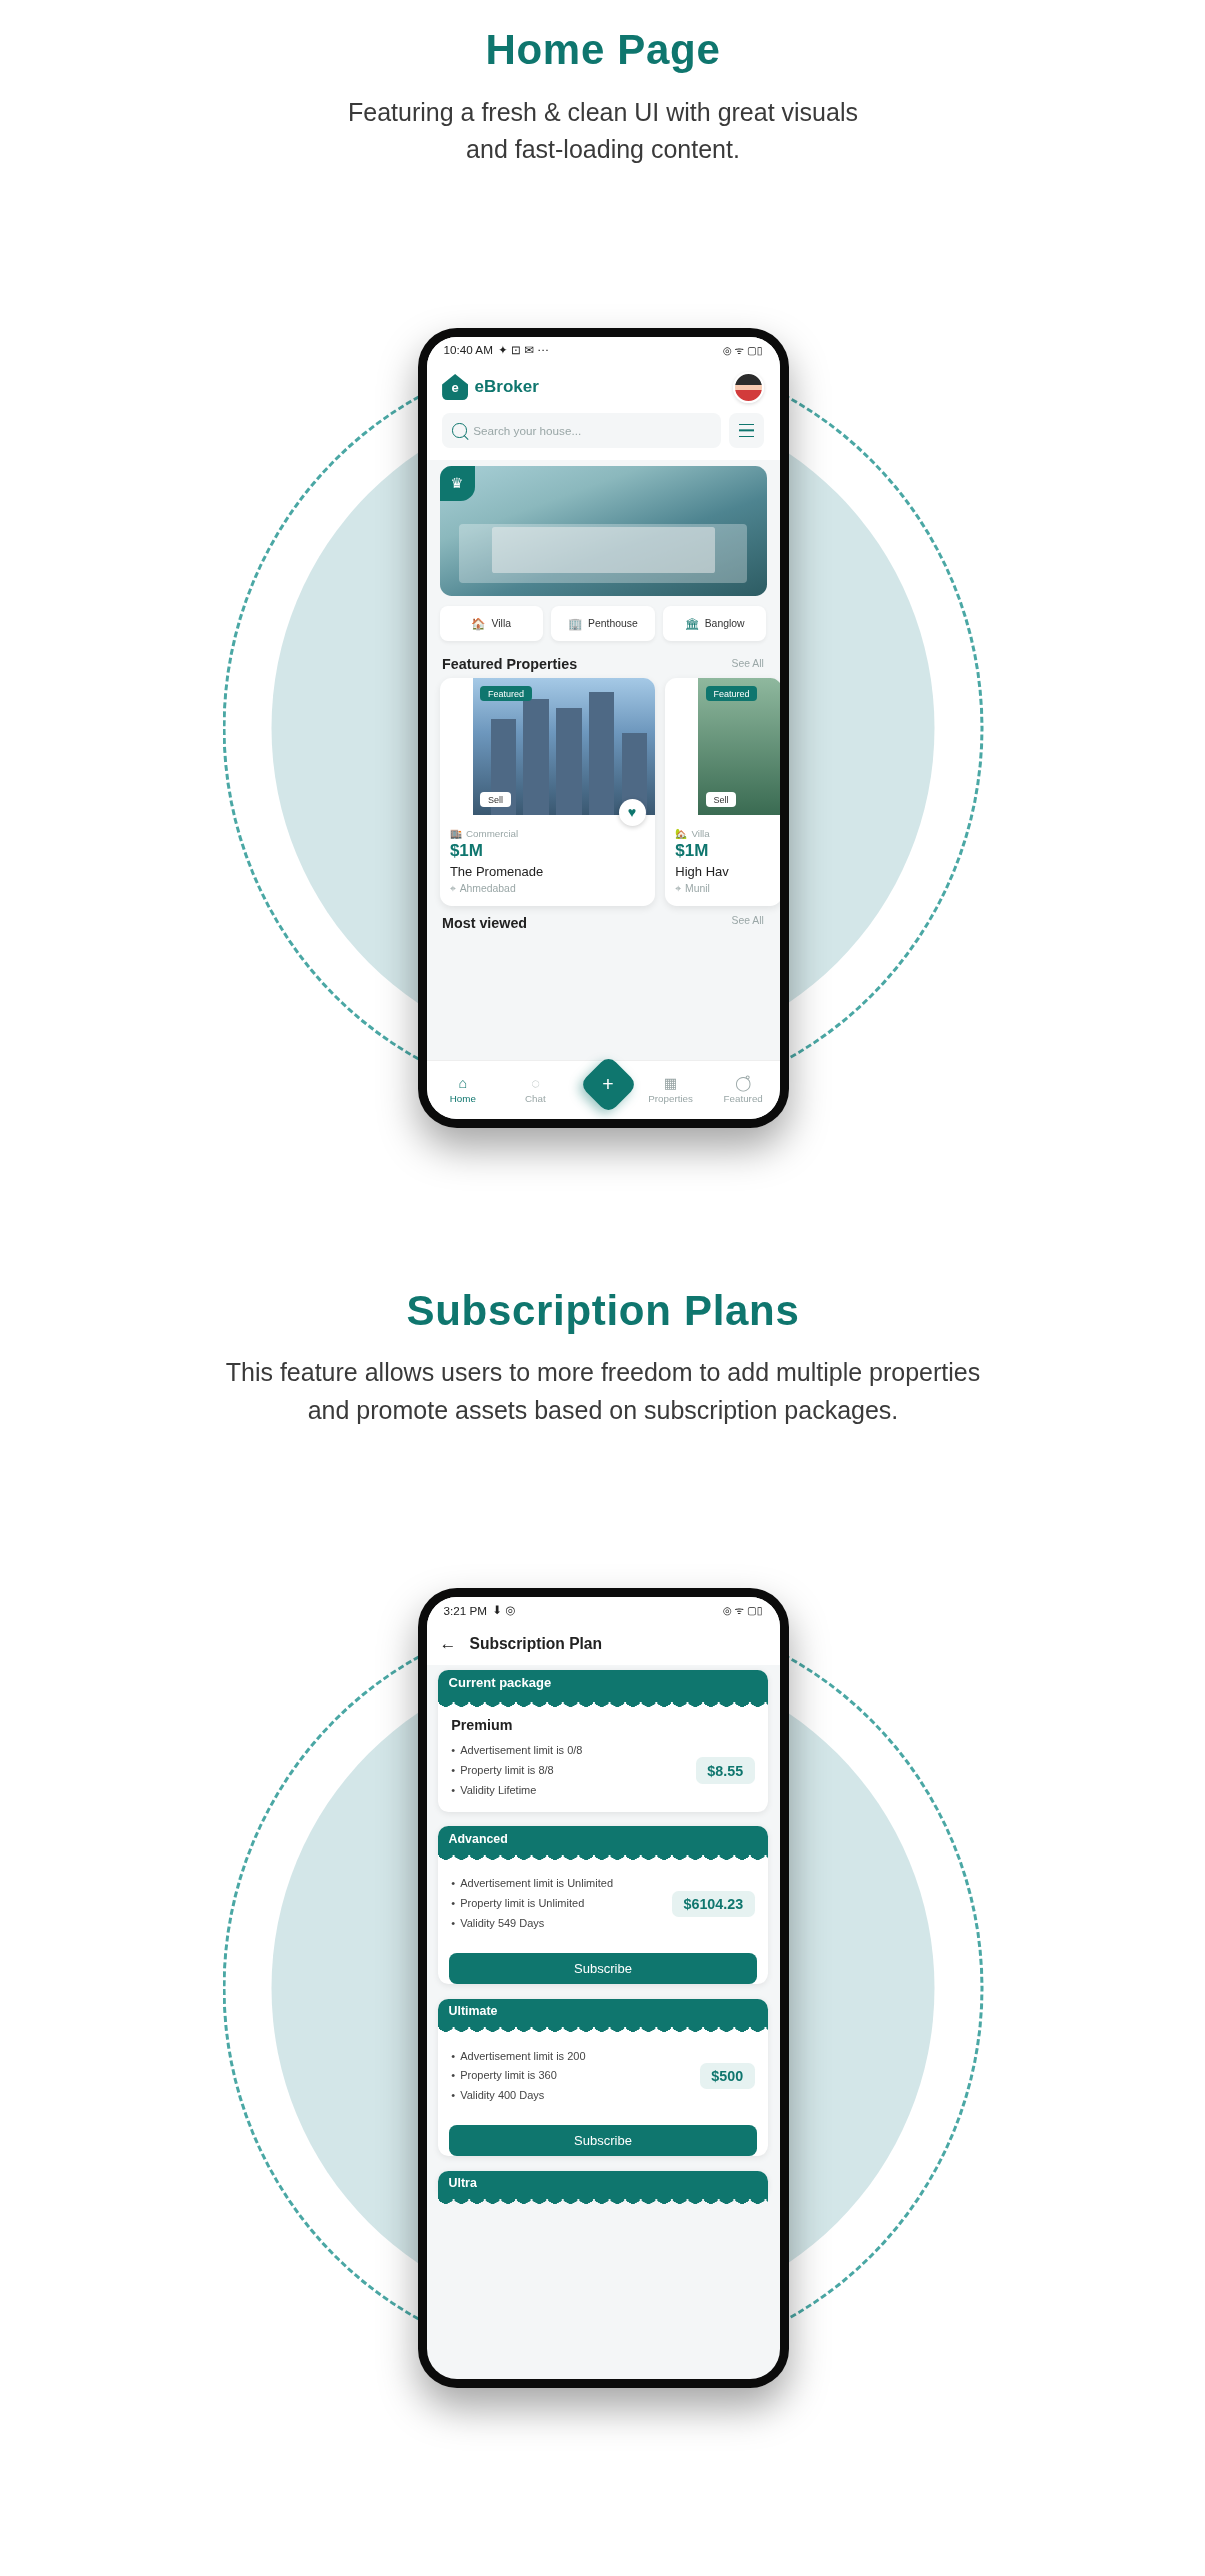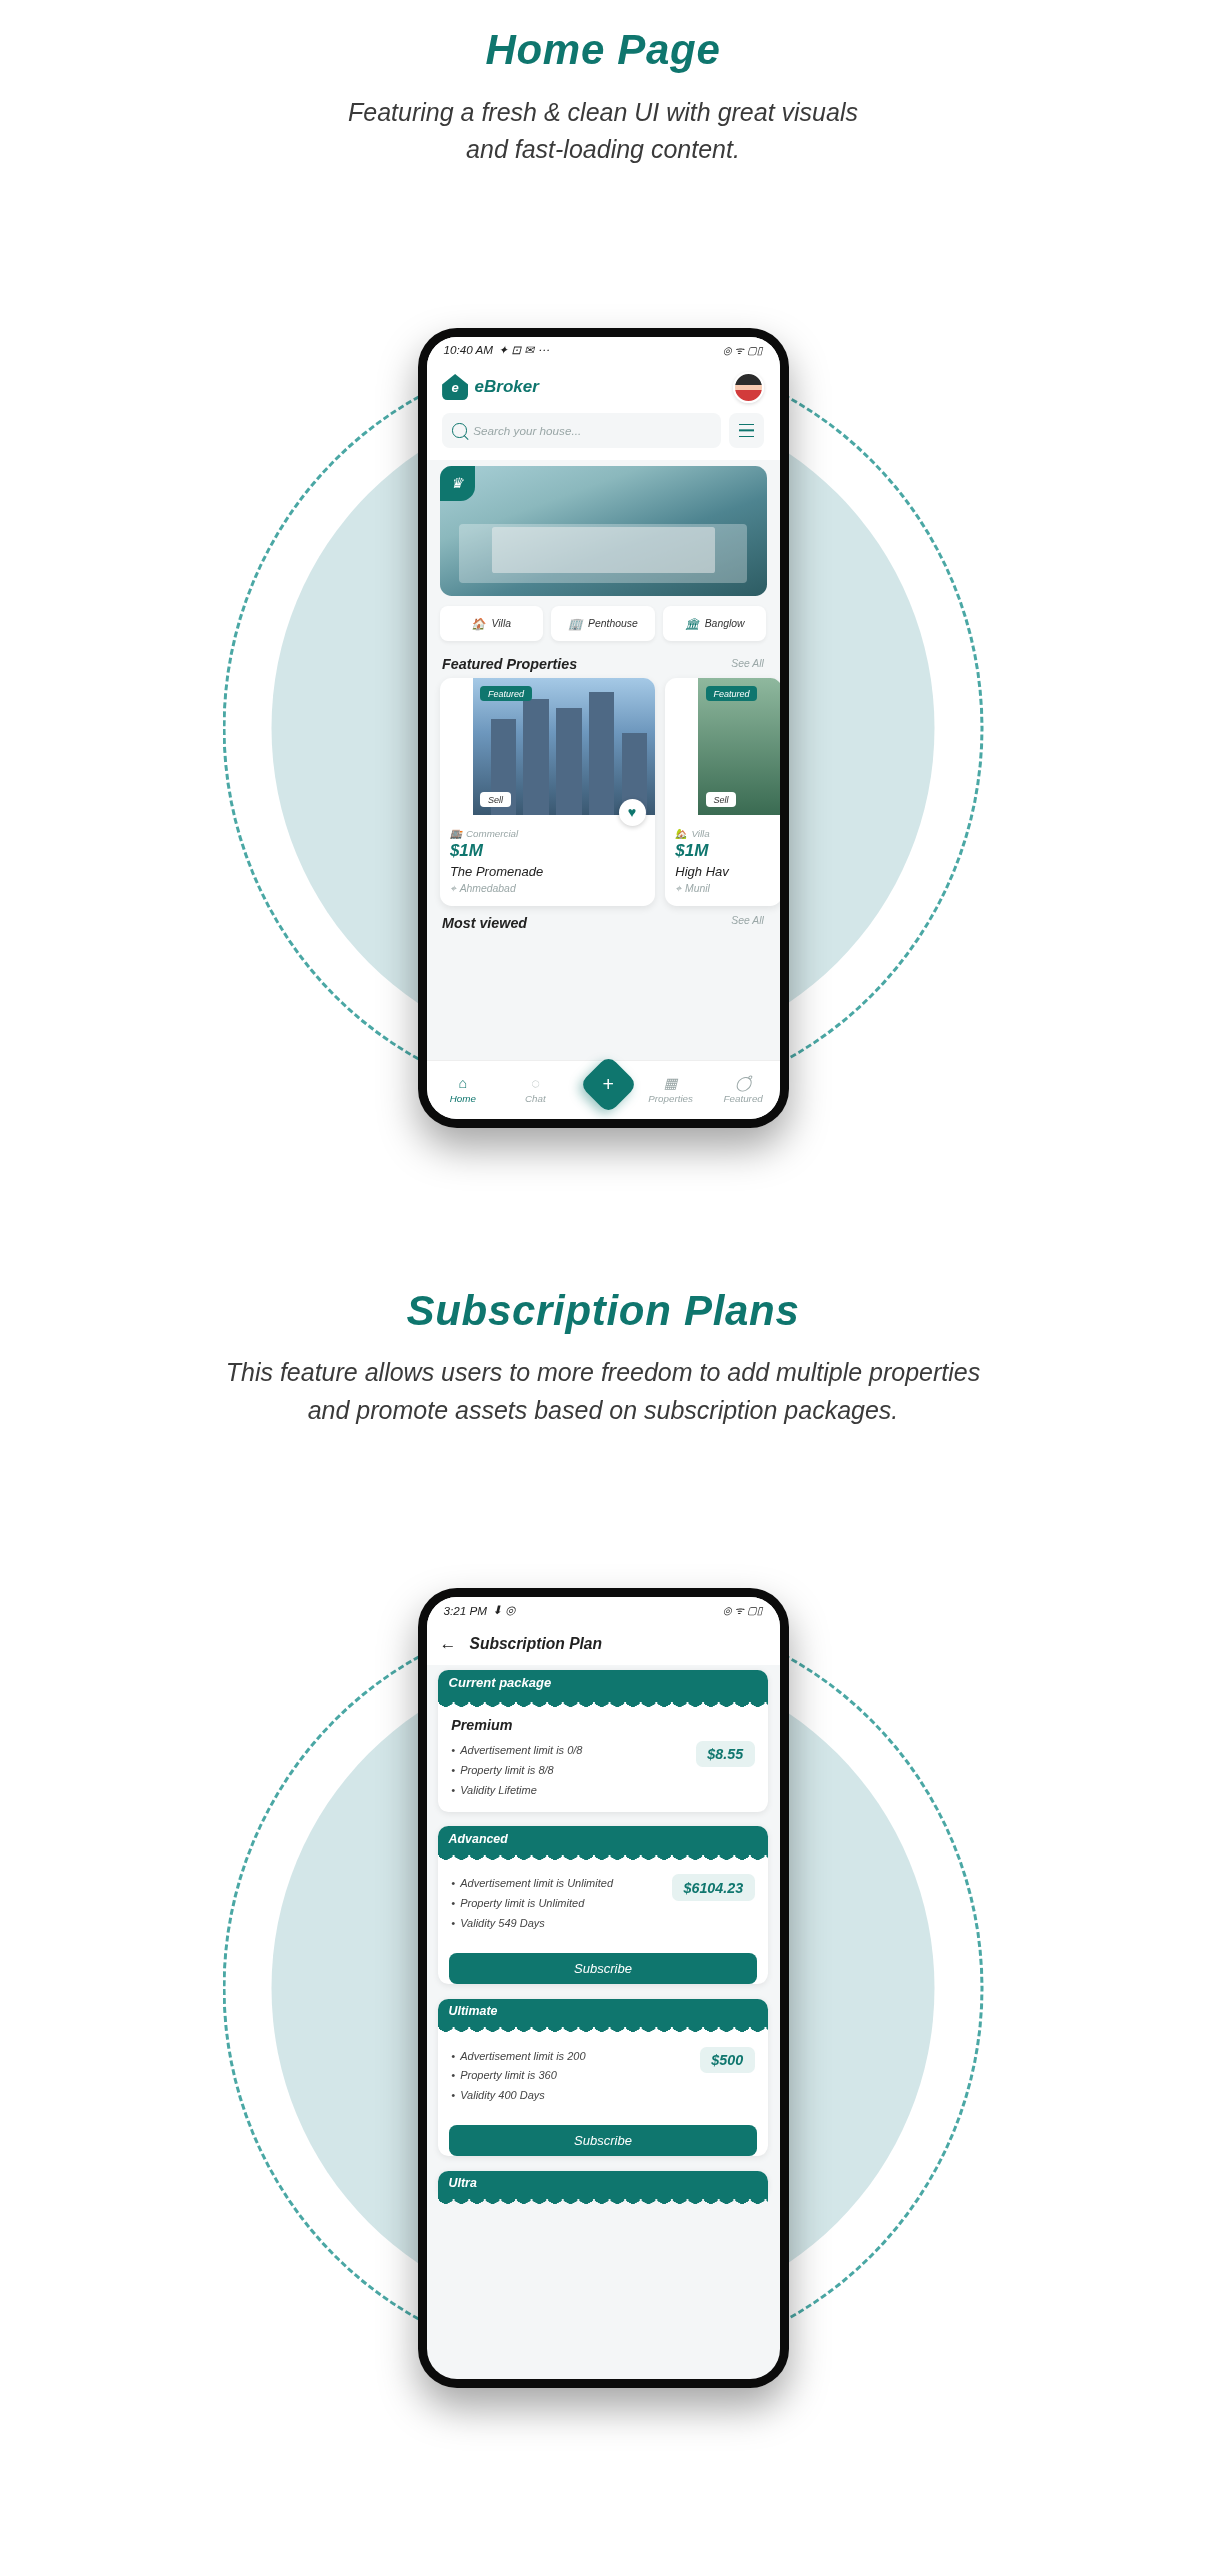--- a/index.html
+++ b/index.html
@@ -5,21 +5,20 @@
 * { box-sizing: border-box; margin: 0; padding: 0; }
 body {
   font-family: -apple-system, BlinkMacSystemFont, "Segoe UI", Arial, sans-serif;
   background: #fff;
   width: 1206px;
 }
 .section {
   width: 1206px;
   padding: 26px 0 78px;
   position: relative;
-  font-style: italic;
 }
 .sec-title {
   text-align: center;
   color: #0f766e;
   font-size: 42px;
   font-weight: 800;
   letter-spacing: 0.7px;
   margin-bottom: 19.5px;
 }
 .sec-desc {
@@ -321,21 +320,21 @@
 }
 .plan-top.small { height: 26px; font-size: 12.4px; }
 .wave {
   position:absolute; left:0; right:0; bottom:-8.5px; height:9px;
   background-image: radial-gradient(circle at 7.8px 0, #0f766e 7.8px, transparent 7.8px);
   background-size: 15.6px 9px;
   background-repeat: repeat-x;
 }
 .plan-body { padding: 18px 13px 11.7px; }
 .plan-name { font-size:14.3px; font-weight:600; color:#222; margin-bottom:7.8px; }
-.plan-row { display:flex; justify-content:space-between; align-items:flex-start; }
+.plan-row { display:flex; justify-content:space-between; align-items:center; }
 .plan-bullets { font-size:11px; color:#444; line-height:1.8; }
 .plan-bullets li { list-style: none; position:relative; padding-left:9px;}
 .plan-bullets li::before { content:'•'; position:absolute; left:0; }
 .price-box {
   background:#e6f2f1; color:#0f766e;
   font-size: 14.3px; font-weight:800;
   padding: 5.2px 11.7px; border-radius:6.5px;
   white-space: nowrap;
 }
 .subscribe-btn {

